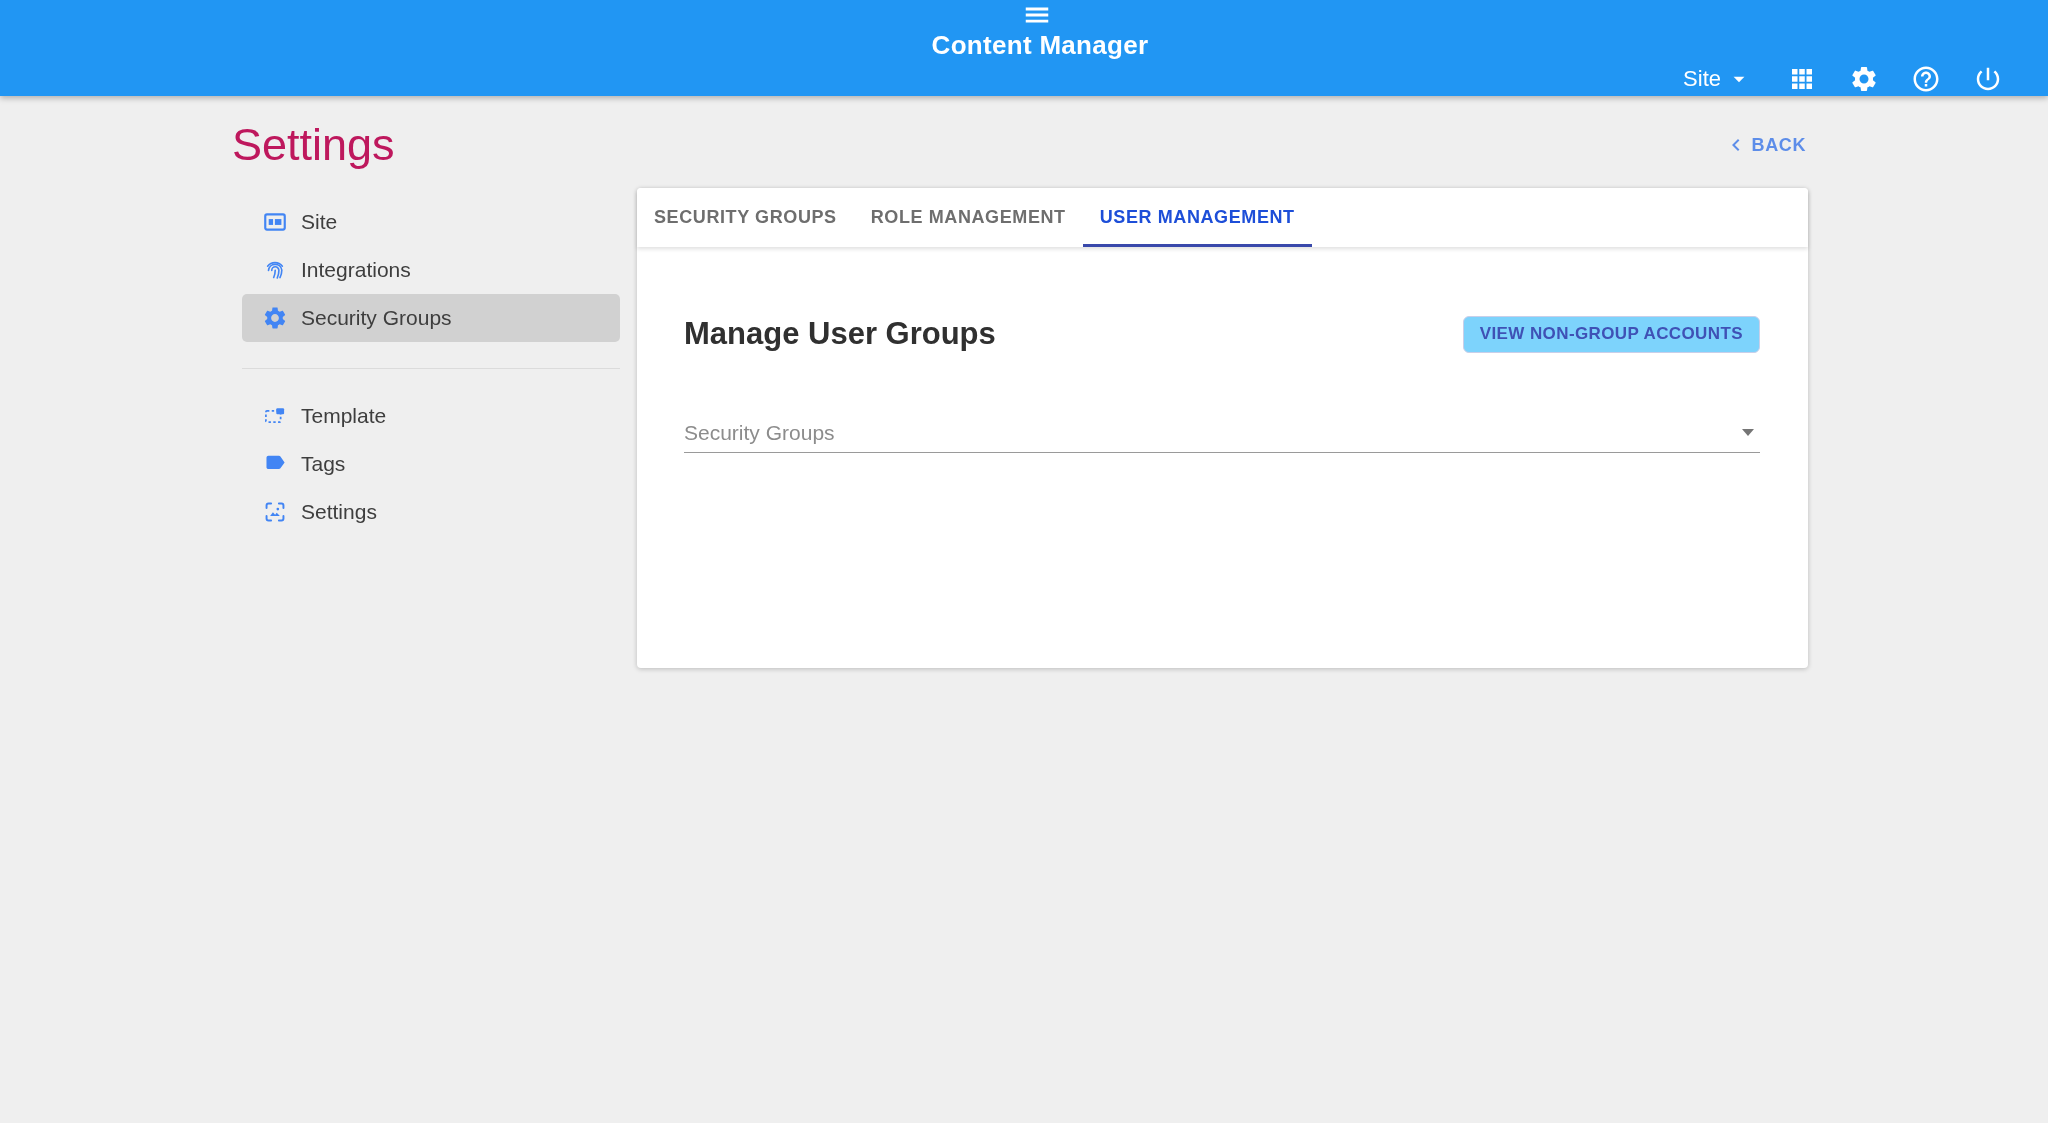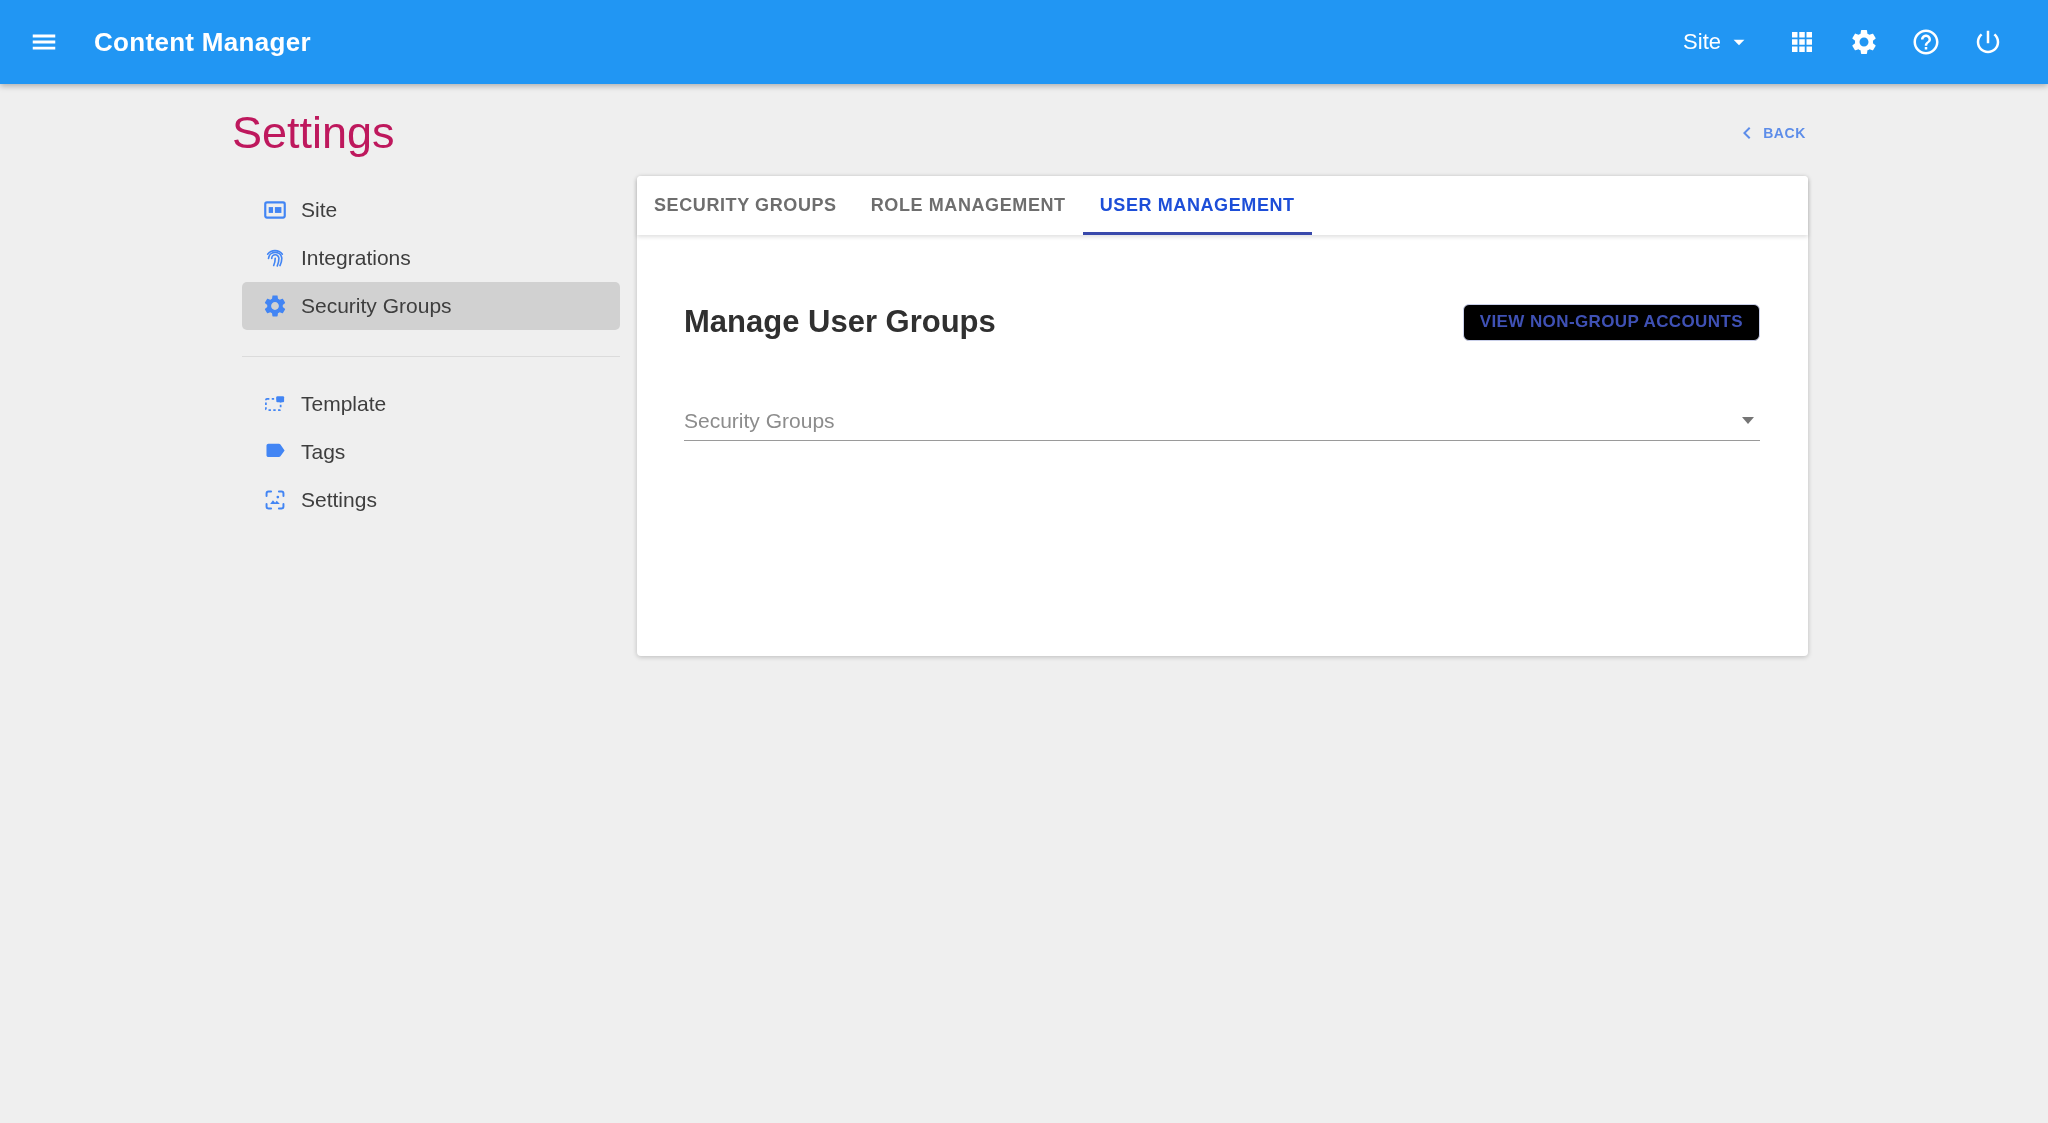--- a/index.html
+++ b/index.html
@@ -6,24 +6,24 @@
   html,body { margin:0; padding:0; }
   body {
     width:2048px; height:1123px;
     background:#EFEFEF;
     font-family:"Liberation Sans","DejaVu Sans",sans-serif;
     overflow:hidden; position:relative;
   }
 
   
   .app-bar {
-    height:84px; background:#2196F3;
+    height:96px; background:#2196F3;
     display:flex; align-items:center;
     box-shadow:0 2px 6px rgba(0,0,0,0.28);
-    position:relative; z-index:10;
+    position:relative; z-index:10;flex-direction:column;
   }
   .icon-btn {
     background:none; border:none; padding:0; margin:0;
     width:36px; height:36px; color:#fff;
     display:flex; align-items:center; justify-content:center;
     cursor:pointer;
   }
   .icon-btn svg { width:30px; height:30px; }
   .menu-btn { margin-left:26px; }
   .app-title {
@@ -41,21 +41,21 @@
   .site-menu svg { width:26px; height:26px; }
 
   
   .header-row {
     margin:22px 242px 0 232px; height:54px;
     display:flex; justify-content:space-between; align-items:center;
   }
   .page-title { font-size:45px; font-weight:400; color:#be185d; margin:0; }
   .back-link {
     display:flex; align-items:center; gap:4px;
-    color:#5D8DE9; font-size:14px; font-weight:700;
+    color:#5D8DE9; font-size:18px; font-weight:700;
     letter-spacing:0.6px; cursor:pointer; text-decoration:none;
   }
   .back-link svg { width:24px; height:24px; }
 
   
   .main-row { display:flex; align-items:flex-start; margin:16px 0 0 242px; }
 
   
   .sidebar { width:378px; margin-top:10px; flex:none; }
   .side-item {
@@ -89,21 +89,21 @@
     content:""; position:absolute; left:0; right:0; bottom:0;
     height:3px; background:#3949AB;
   }
   .card-content { padding:0 48px 0 47px; }
   .heading-row {
     margin-top:66px; height:42px;
     display:flex; justify-content:space-between; align-items:center;
   }
   .section-heading { font-size:31px; font-weight:700; color:#303030; margin:0; }
   .outline-btn {
-    height:37px; padding:0 16px; background:#000000;
+    height:37px; padding:0 16px; background:#7dd3fc;
     border:1px solid #C9CFE9; border-radius:6px;
     color:#3F51B5; font-size:17px; font-weight:700; letter-spacing:0.4px;
     font-family:inherit; cursor:pointer; white-space:nowrap;
   }
   .select-field {
     margin-top:58px; height:40px;
     border-bottom:1px solid #9A9A9A;
     display:flex; align-items:center; justify-content:space-between;
     cursor:pointer;
   }

